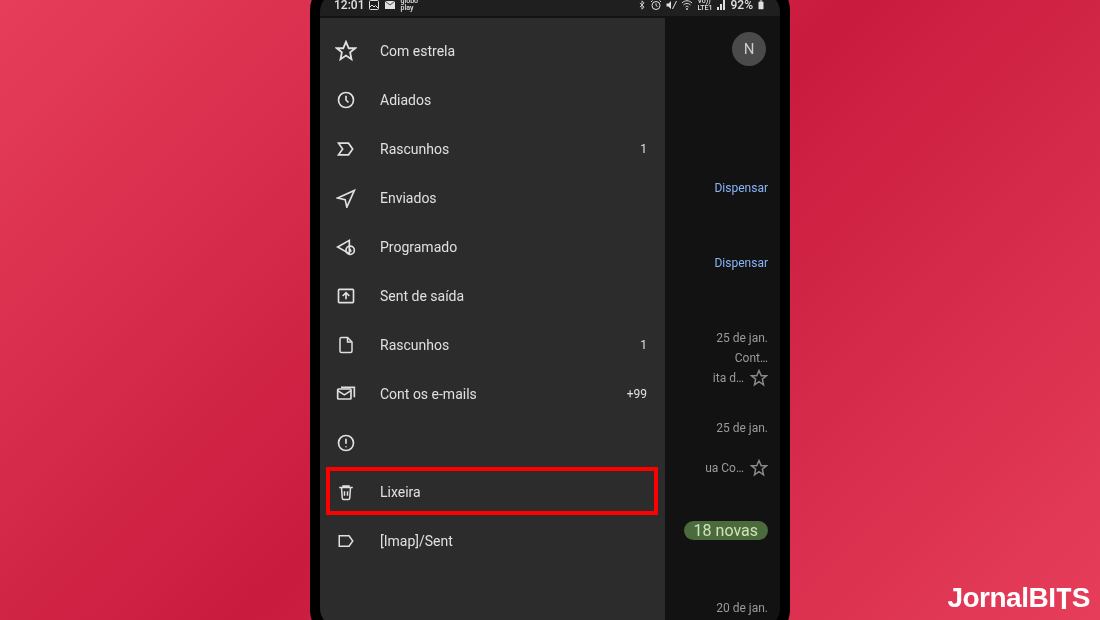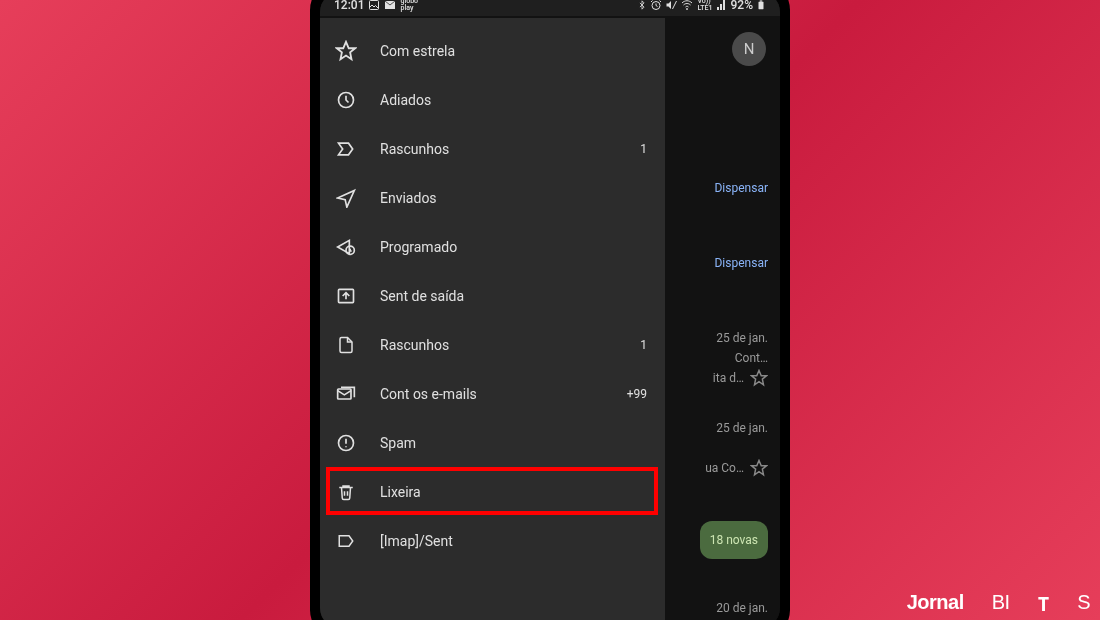--- a/index.html
+++ b/index.html
@@ -117,42 +117,41 @@
     right: 12px;
     display:flex;
     align-items: center;
     gap:6px;
     font-size: 12px;
     margin-top: 48px;
   }
   .badge18 {
     background: #4b6b3f;
     color: #cde5b2;
-    font-size: 12px;
-    padding: 12px 10px;
+    font-size: 16px;
+    padding: 0 10px;
     border-radius: 12px;
   }
   .star-outline {
     width:18px; height:18px;
     stroke:#888; fill:none;
   }
   .watermark {
     position: absolute;
     right: 10px;
     bottom: 6px;
     color: #fff;
     font-weight: 700;
-    font-size: 20px;
+    font-size: 28px;
     font-family: Arial Black, Arial, sans-serif;
     letter-spacing: -0.5px;
     display:flex;
     align-items:center;
-    gap:28px;
-  }
-  .watermark .bold { font-weight: 400; }
+  }
+  .watermark .bold { font-weight: 700; }
   .watermark .t { 
     display:inline-block;
     transform: translateY(2px);
     font-family: monospace;
     font-weight: bold;
   }
 </style>
 </head>
 <body>
 
@@ -328,21 +327,20 @@
         <span class="count">+99</span>
       </div>
 
       <div class="drawer-item">
         <span class="icon-wrap">
           <svg width="20" height="20" viewBox="0 0 24 24" fill="none" stroke="currentColor" stroke-width="2">
               <circle cx="12" cy="12" r="9"></circle>
               <path d="M12 7v6M12 16v1"></path>
             </svg>
         </span>
-        <span class="label">Spam</span>
         <span class="count"></span>
       </div>
 
       <div class="drawer-item">
         <span class="icon-wrap">
           <svg width="18" height="20" viewBox="0 0 24 24" fill="none" stroke="currentColor" stroke-width="2">
               <path d="M3 6h18M8 6V4h8v2M6 6l1 14a2 2 0 002 2h6a2 2 0 002-2l1-14M10 11v6M14 11v6"></path>
             </svg>
         </span>
         <span class="label">Lixeira</span>

